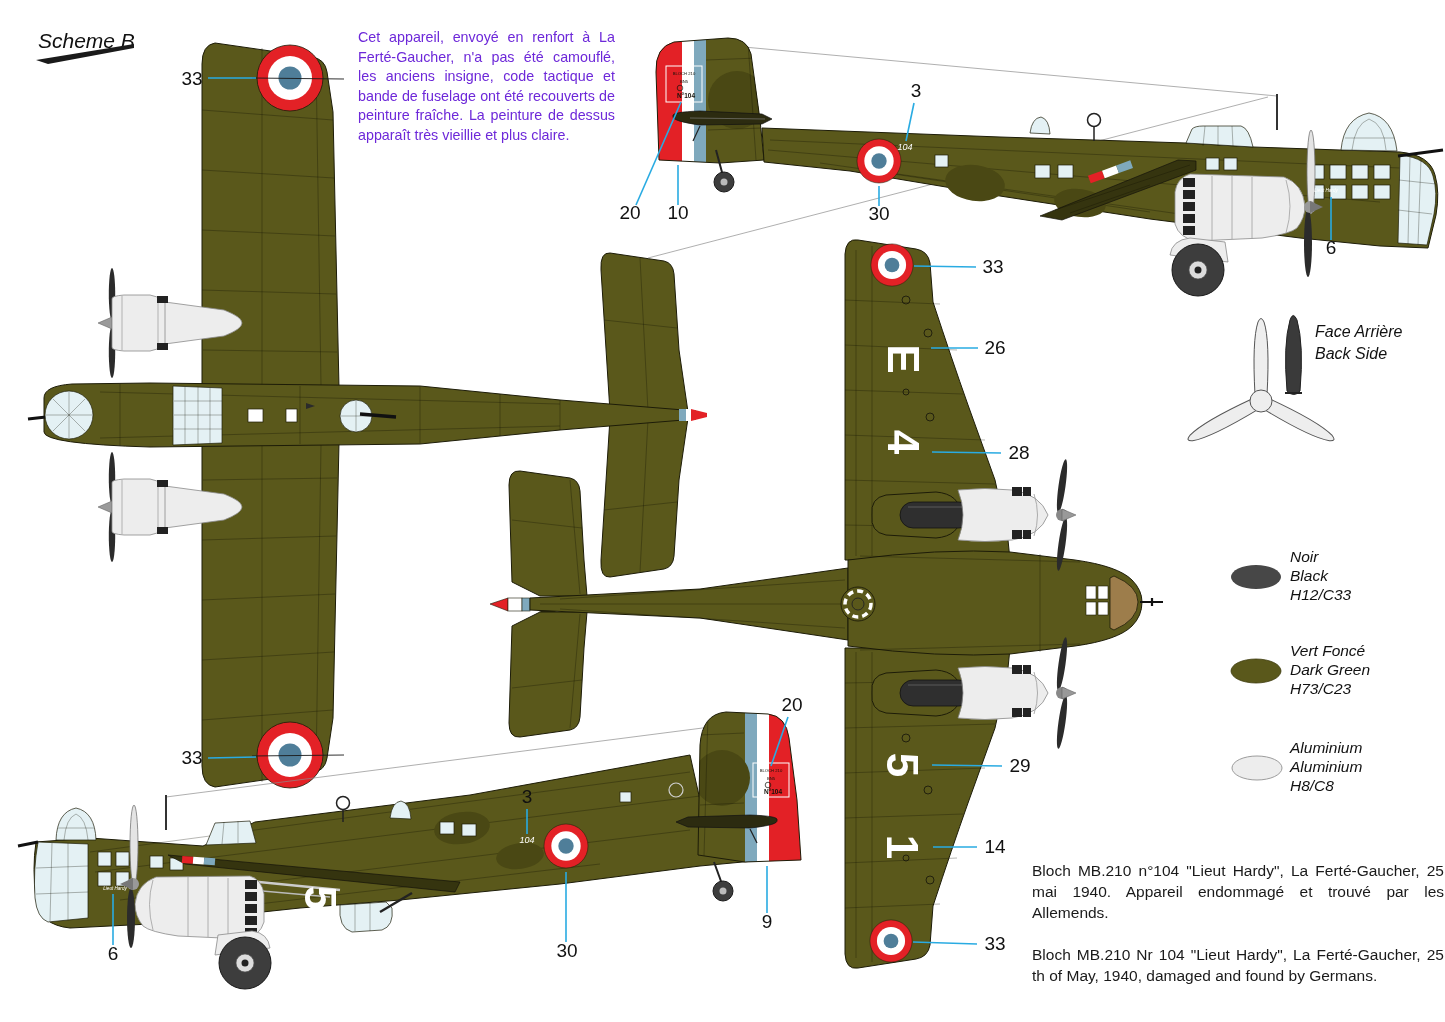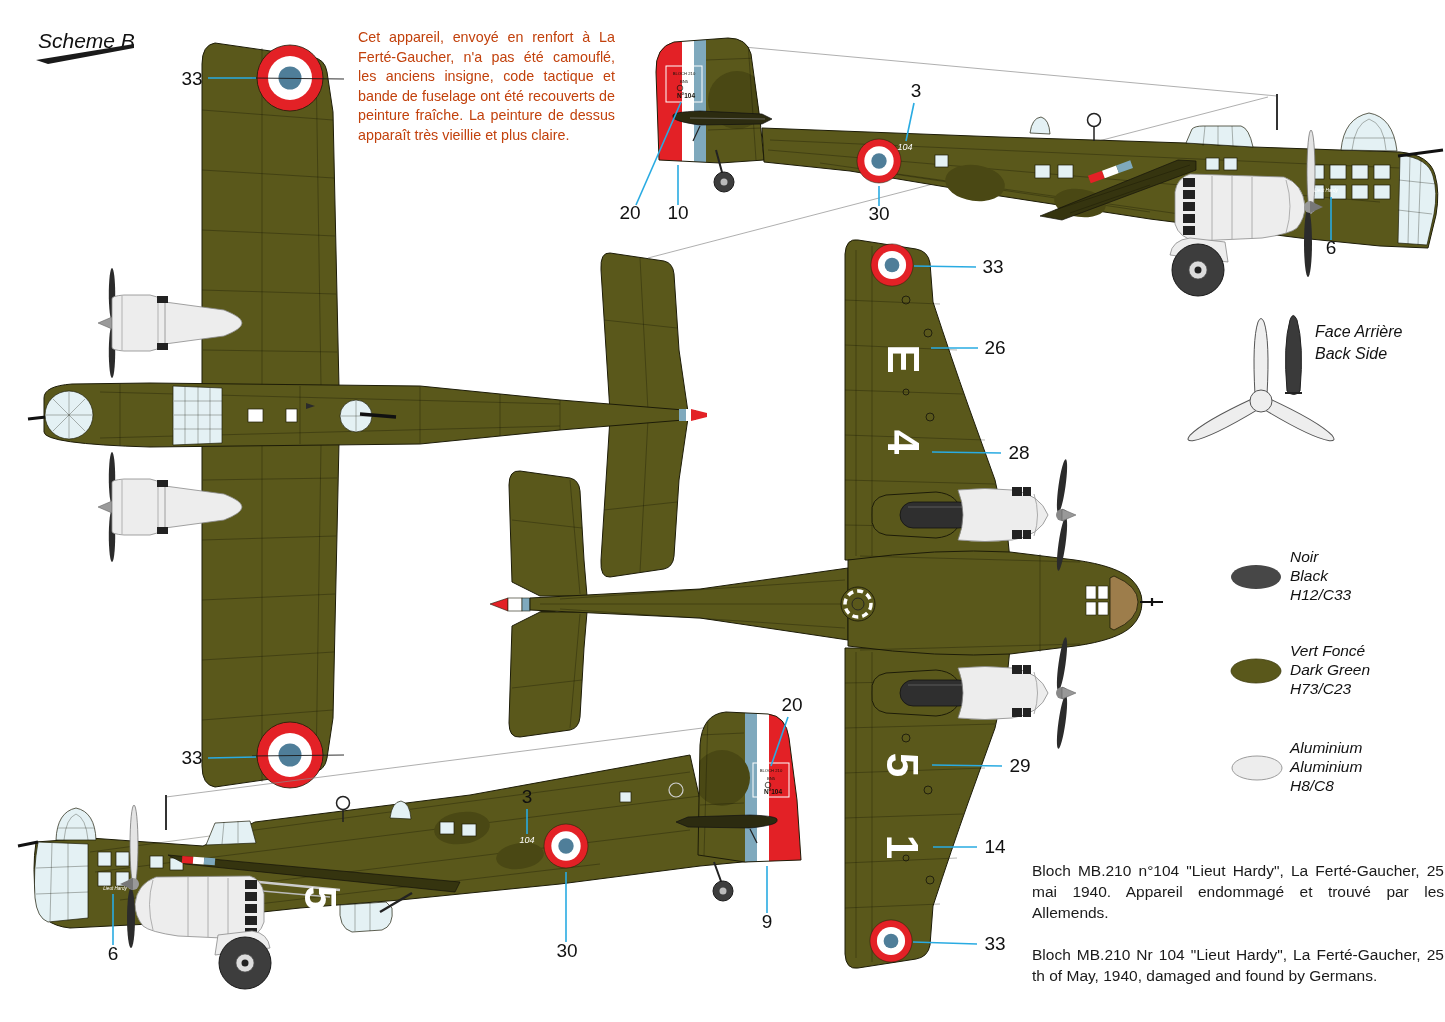--- a/index.html
+++ b/index.html
@@ -1,21 +1,21 @@
 <!DOCTYPE html>
 <html style="--dark_green: #5a581b; --dark_green_shadow: #4a4814; --red: #e32126; --rudder_blue: #7fa9bd; --roundel_blue: #4f7e99; --aluminium: #ededed; --glass: #e4f1f4; --tan: #9d7d4b; --callout_line: #29abe2;"><head>
 <meta charset="utf-8">
 <style>
   html,body{margin:0;padding:0;background:#fff;}
   .page{position:relative;width:1445px;height:1022px;background:#fff;overflow:hidden;
         font-family:"Liberation Sans",sans-serif;color:#111;}
   .artwork{position:absolute;left:0;top:0;}
   
   .desc-block{position:absolute;left:358px;top:28px;width:257px;font-size:14.3px;
-              line-height:19.5px;text-align:justify;color:#c2410c;}
+              line-height:19.5px;text-align:justify;color:#6d28d9;}
   .desc-block p{margin:0 0 20px 0;}
   .caption-block{position:absolute;left:1032px;top:860px;width:412px;font-size:15.5px;
                  line-height:21px;text-align:justify;color:#1a1a1a;}
   .caption-block p{margin:0 0 21px 0;}
   
   .f-green{fill:var(--dark_green);}
   .f-green-dark{fill:var(--dark_green_shadow);}
   .f-red{fill:var(--red);}
   .f-blue{fill:var(--rudder_blue);}
   .f-rblue{fill:var(--roundel_blue);}

